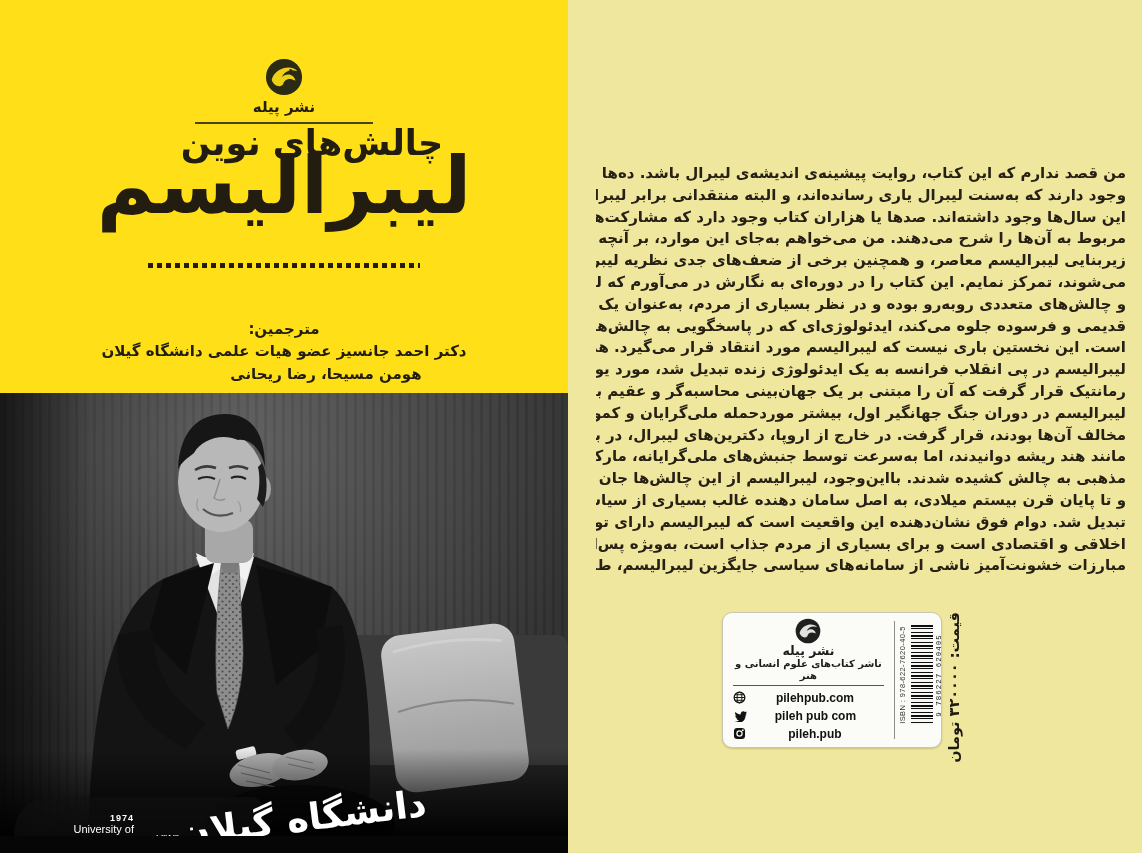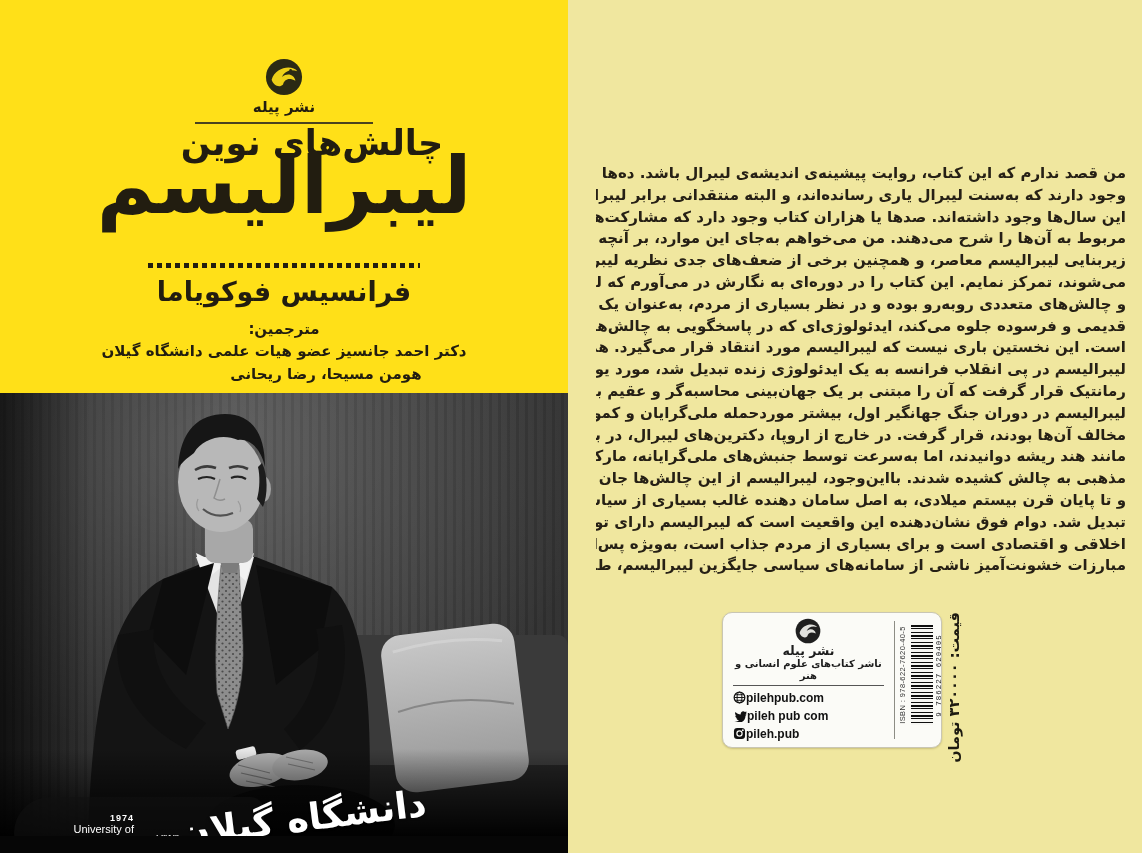--- a/index.html
+++ b/index.html
@@ -59,21 +59,21 @@
   
   .sticker{position:absolute;left:154px;top:612px;width:220px;height:136px;background:#FBFBF7;
     border:1px solid #c9c6b4;border-radius:10px;display:flex;flex-direction:row;direction:ltr;
     box-shadow:0 1px 2px rgba(90,80,20,.25);}
   .sticker-main{flex:1 1 auto;padding:5px 8px 4px 8px;text-align:center;}
   .sticker-main svg{display:block;margin:0 auto;}
   .stk-name{font-size:12.5px;font-weight:bold;direction:rtl;color:#1c1c1c;line-height:1.15;}
   .stk-tagline{font-size:10px;font-weight:bold;direction:rtl;color:#1c1c1c;line-height:1.2;}
   .stk-rule{height:1px;background:#555;margin:3px 2px;}
   .stk-row{display:flex;align-items:center;height:17px;margin:1px 2px;}
-  .stk-row .txt{flex:1;text-align:left;font-family:"Liberation Sans","DejaVu Sans",sans-serif;
+  .stk-row .txt{flex:1;text-align:center;font-family:"Liberation Sans","DejaVu Sans",sans-serif;
     font-size:12px;font-weight:bold;color:#111;}
   .stk-divider{width:1px;background:#8d8d85;margin:8px 0;}
   .stk-barcol{position:relative;width:50px;}
   .isbn-label{position:absolute;left:-51px;top:57px;width:118px;height:10px;transform:rotate(-90deg);
     font-family:"Liberation Sans","DejaVu Sans",sans-serif;font-size:7.5px;color:#333;text-align:center;
     letter-spacing:.4px;}
   .bars{position:absolute;left:16px;top:12px;width:22px;height:100px;
     background:repeating-linear-gradient(180deg,#101010 0 2px,#f7f7f3 2px 3px,#101010 3px 4.5px,#f7f7f3 4.5px 7px,#101010 7px 8px,#f7f7f3 8px 10px);}
   .bars-num{position:absolute;left:-11px;top:58px;width:110px;height:9px;transform:rotate(-90deg);
     font-family:"Liberation Mono","DejaVu Sans Mono",monospace;font-size:7.5px;color:#222;text-align:center;letter-spacing:1px;}
@@ -94,21 +94,20 @@
         <path d="M7 23 C11 9 29 7 34 14 C26 11 20 15 18 20 C24 15 31 18 32 24 C25 20 20 23 19 28 C15 32 9 29 7 23 Z" fill="#FFE018" opacity=".92"></path>
         <circle cx="27" cy="13" r="1.4" fill="#2b2a14"></circle>
       </svg>
       <div class="brand-name">نشر پیله</div>
       <div class="brand-rule"></div>
     </div>
 
     <div class="series-title">چالش‌های نوین</div>
     <div class="main-title">لیبرالیسم</div>
     <div class="dotted-divider"></div>
-    <div class="author-name">فرانسیس فوکویاما</div>
     <div class="translators-label">مترجمین:</div>
     <div class="translator-1">دکتر احمد جانسیز عضو هیات علمی دانشگاه گیلان</div>
     <div class="translator-2">هومن مسیحا، رضا ریحانی</div>
 
     <div class="photo">
       <svg width="568" height="443" viewBox="0 0 568 443">
         <defs>
           <linearGradient id="bgGrad" x1="0" y1="0" x2="1" y2="0">
             <stop offset="0" stop-color="#262626"></stop>
               <stop offset=".45" stop-color="#454545"></stop>

